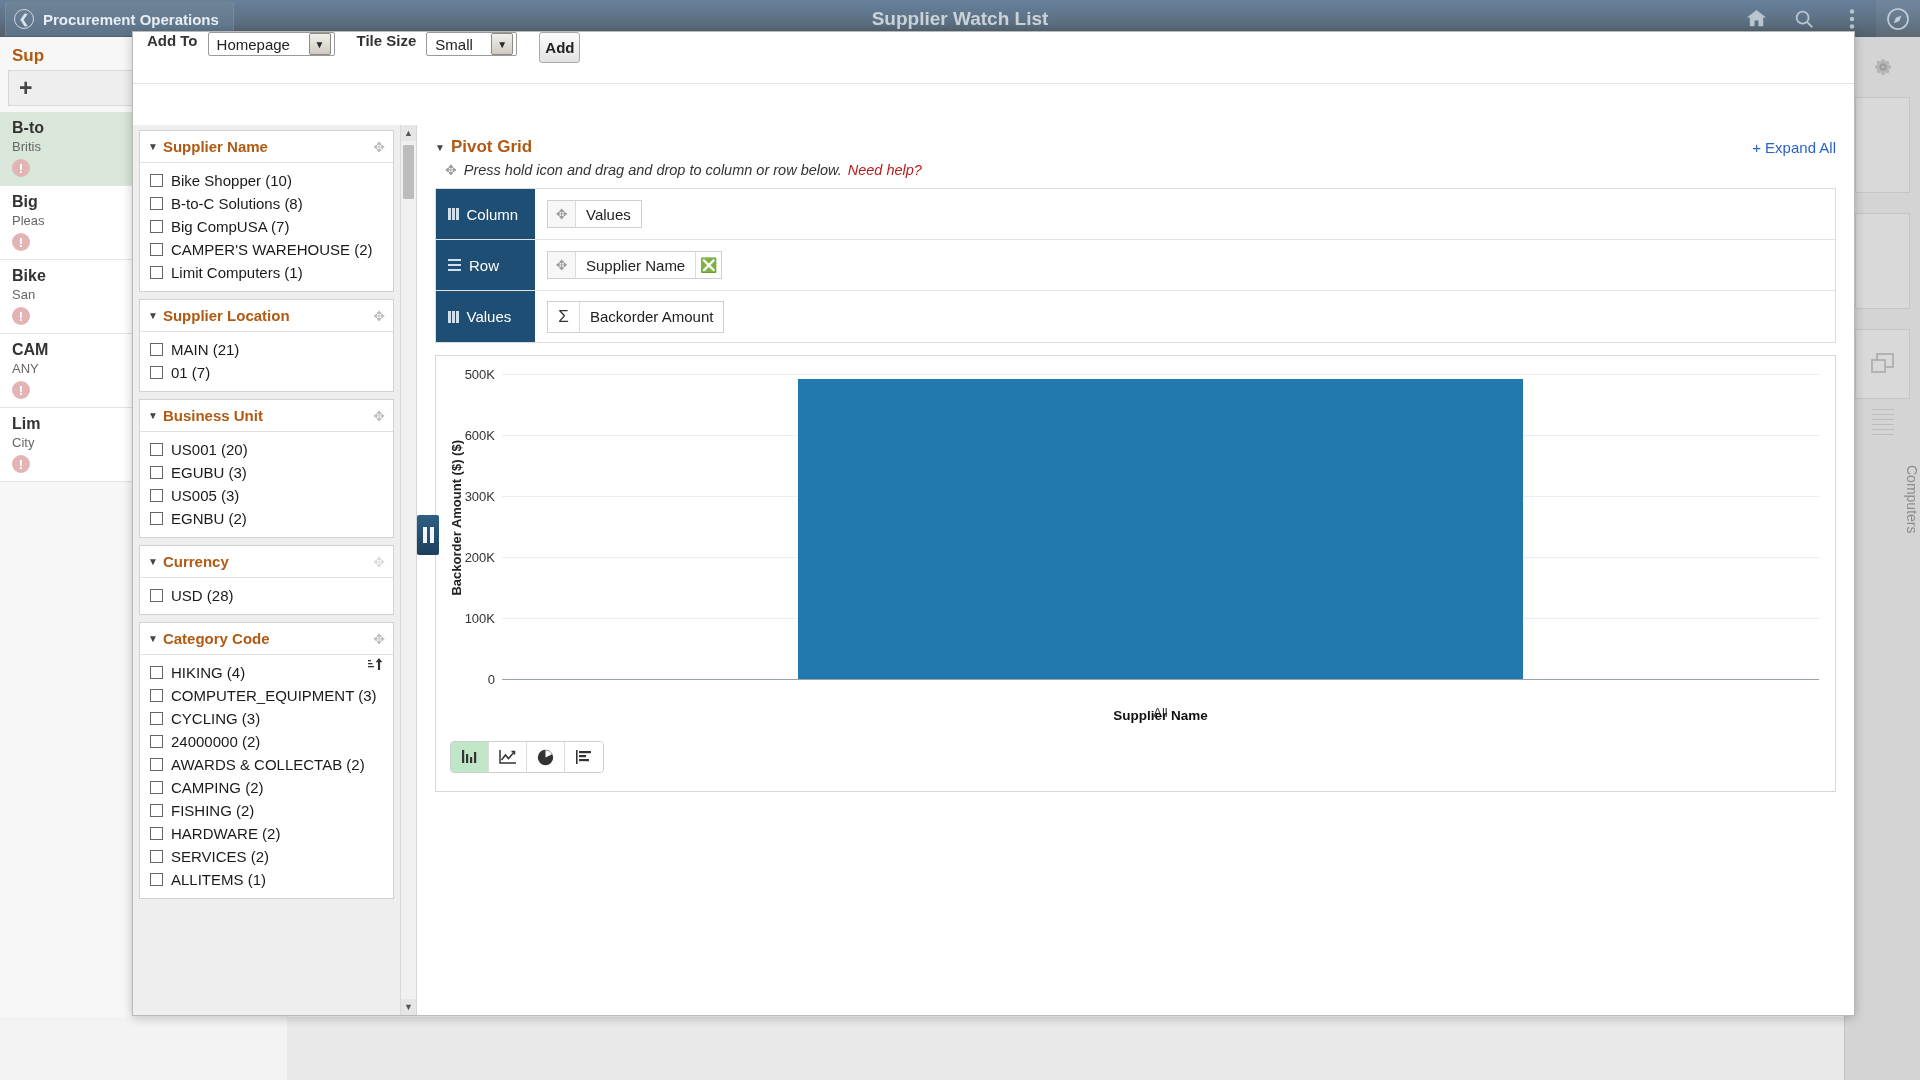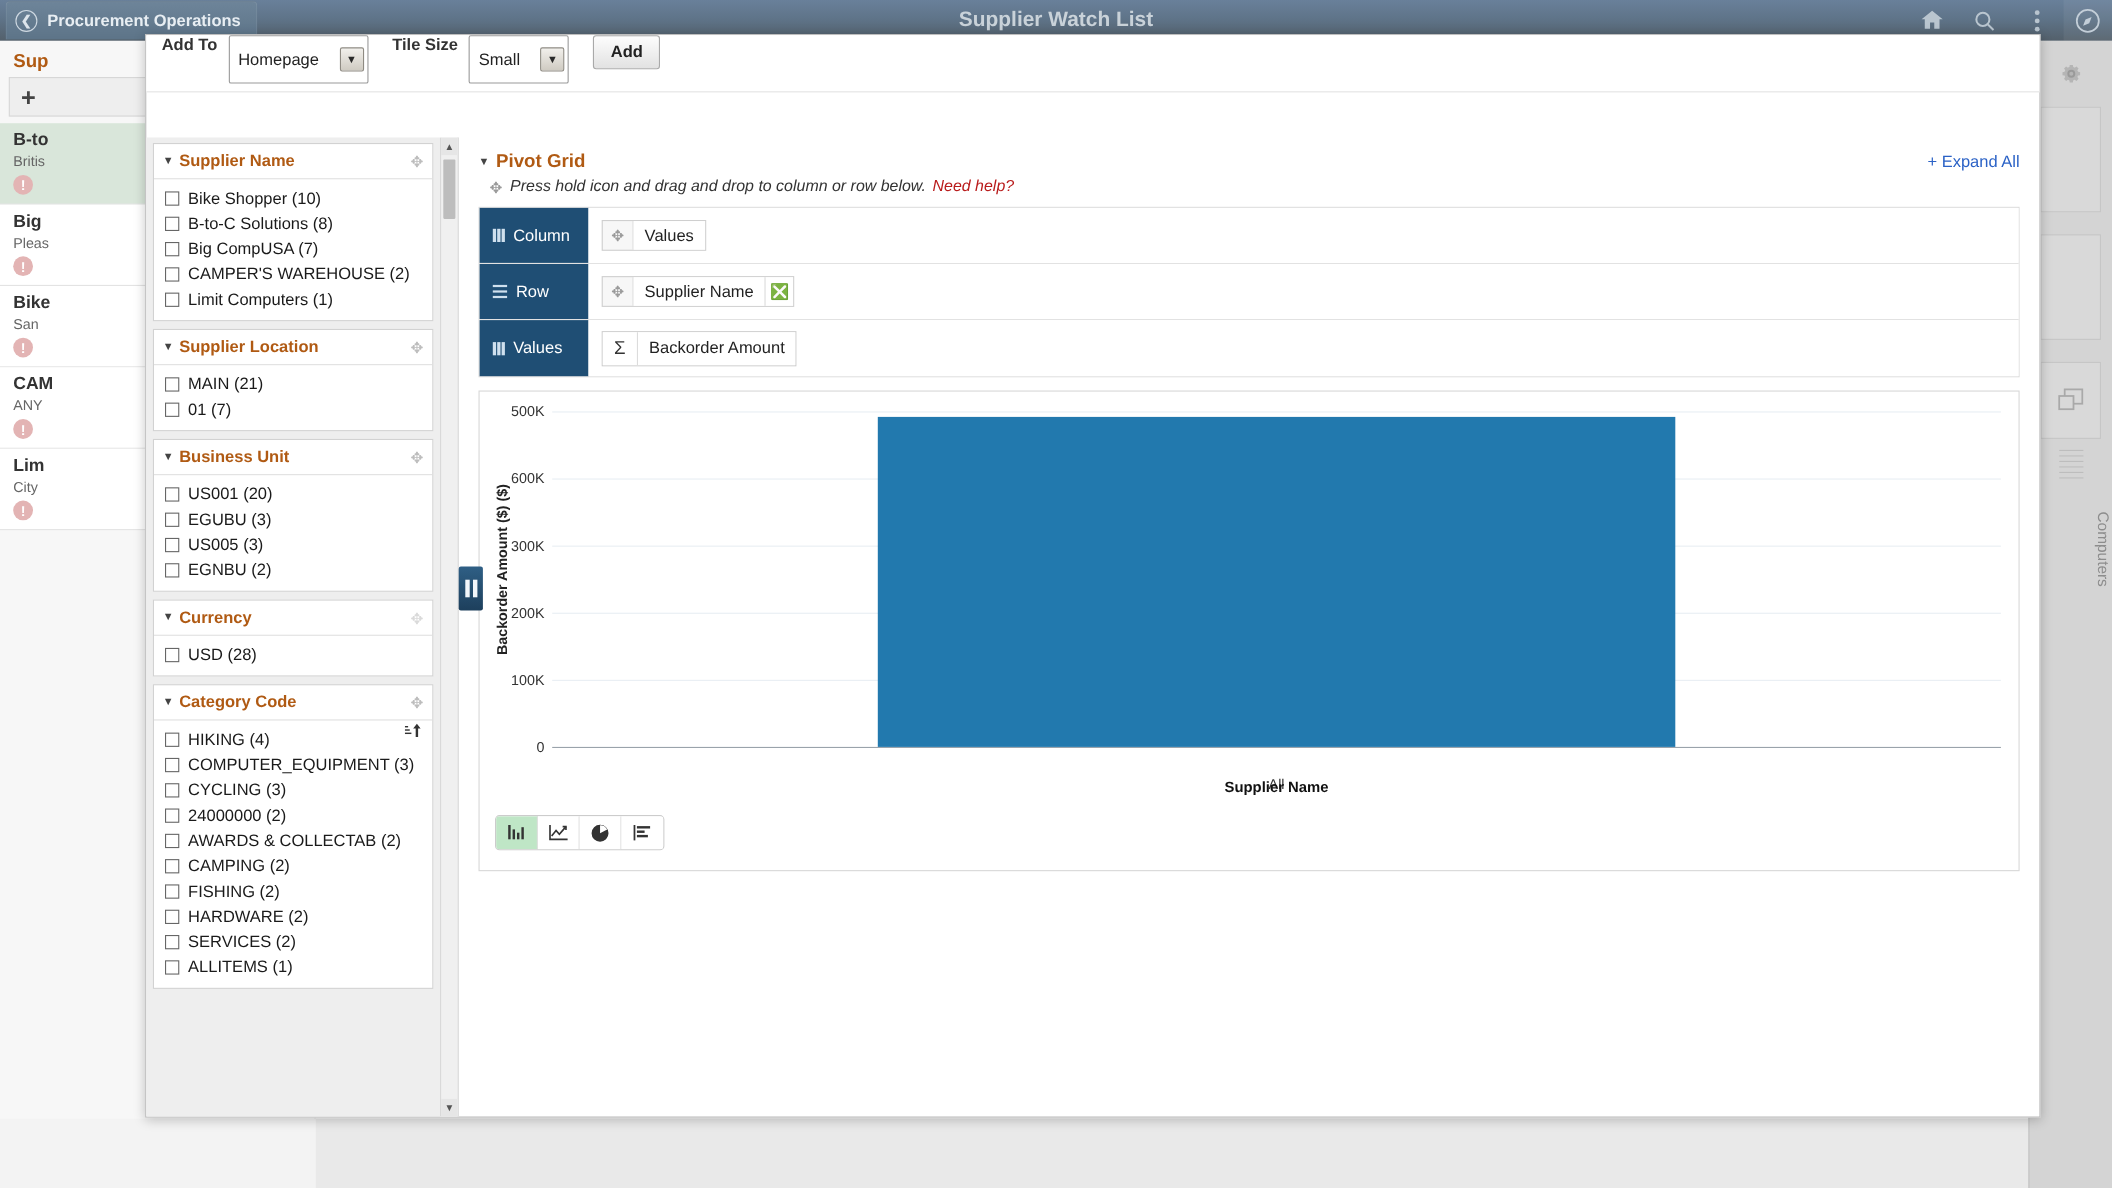--- a/index.html
+++ b/index.html
@@ -124,36 +124,36 @@
     width: 24px; height: 24px; display: flex; align-items: center; justify-content: center;
     font-size: 20px; color: #555; line-height: 1;
   }
 
   .modal-toolbar {
     height: 52px; background: #fff; border-bottom: 1px solid #e3e3e3;
     display: flex; align-items: flex-start; padding: 0 18px 0 14px; position: relative;
   }
   .tb-label { font-size: 15px; font-weight: bold; color: #333; margin-right: 10px; }
   .pf-select {
-    height: 44px; background: #fff; border: 1px solid #9a9a9a;
+    height: 24px; background: #fff; border: 1px solid #9a9a9a;
     display: flex; align-items: center; padding: 0 0 0 8px;
     font-size: 15px; color: #222; margin-right: 22px;
     border-radius: 2px;
   }
   .pf-select .val { min-width: 86px; }
   .pf-select.small .val { min-width: 50px; }
   .pf-arrow {
     width: 22px; height: 22px; margin: 0 3px 0 6px;
     background: linear-gradient(to bottom, #f2f0ec, #cfcbc2);
     border: 1px solid #8e8a82; border-radius: 2px;
     display: flex; align-items: center; justify-content: center;
     font-size: 10px; color: #2a2a2a;
   }
   .pf-btn {
-    height: 31px; padding: 0 15px;
+    height: 31px; padding: 0 5px;
     background: linear-gradient(to bottom, #fdfdfd, #e2e2e2);
     border: 1px solid #a9a9a9; border-radius: 3px;
     font-size: 15px; font-weight: bold; color: #222;
     display: flex; align-items: center; justify-content: center;
   }
   .tb-right { position: absolute; right: 18px; display: flex; align-items: center; gap: 9px; }
   .pf-btn.green {
     background: linear-gradient(to bottom, #6fc48a, #3fa863);
     border: 1px solid #2f8c4e; color: #0f2c1a;
   }

